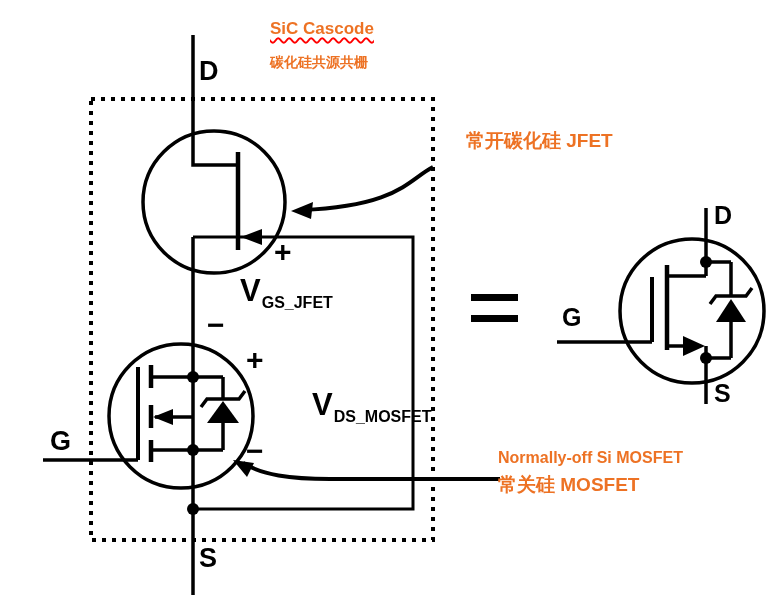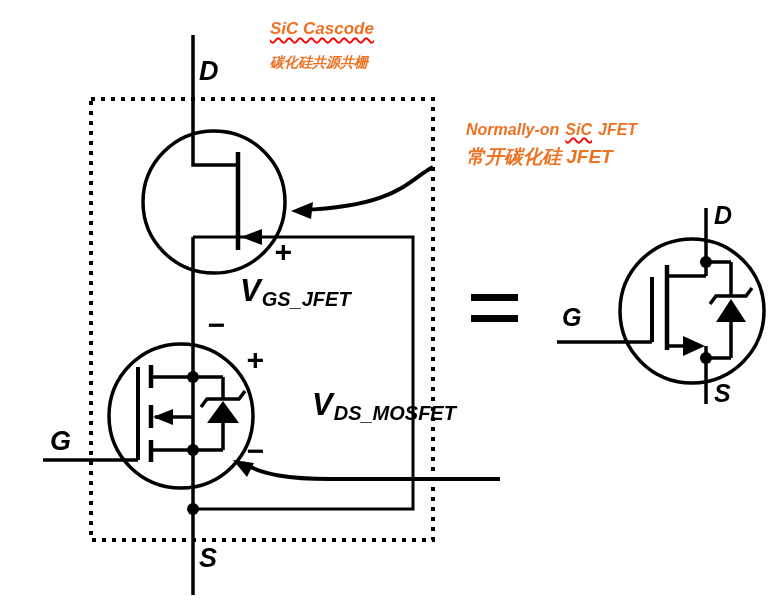--- a/index.html
+++ b/index.html
@@ -1,35 +1,35 @@
 <!DOCTYPE html>
 <html><head>
 <meta charset="utf-8">
 <style>
   html,body{margin:0;padding:0;background:#ffffff;}
   #stage{
     position:relative;width:780px;height:606px;background:#ffffff;overflow:hidden;
-    font-family:"Liberation Sans","DejaVu Sans",sans-serif;color:#000;font-style:italic;
+    font-family:"Liberation Sans","DejaVu Sans",sans-serif;color:#000;
   }
   #stage svg{position:absolute;left:0;top:0;}
   .txt{position:absolute;line-height:1;white-space:nowrap;}
   .terminal{font-size:27px;font-weight:bold;color:#000;}
   .title-block{left:270px;top:20px;}
   .title-en{font-size:17px;font-weight:bold;color:#ED7224;
     text-decoration:underline;text-decoration-style:wavy;text-decoration-color:#FF0000;
     text-decoration-thickness:2px;text-underline-offset:3px;}
   .title-zh{font-size:14px;font-weight:bold;color:#ED7224;margin-top:18px;}
   .ann{color:#ED7224;font-size:16px;font-weight:bold;}
   .ann .zh{font-size:19px;margin-top:9px;}
   .ann .word{margin-right:6px;}
   .ann .marked{text-decoration:underline;text-decoration-style:wavy;text-decoration-color:#FF0000;
     text-decoration-thickness:2px;text-underline-offset:2px;}
   .vlabel{display:flex;align-items:flex-start;}
   .vmain{font-size:31px;font-weight:bold;}
-  .vsub{font-size:20px;font-weight:bold;margin-top:14px;margin-left:1px;}
+  .vsub{font-size:16px;font-weight:bold;margin-top:20px;margin-left:1px;}
   .sign{font-size:30px;font-weight:bold;}
 </style>
 </head>
 <body>
 
 <div id="stage">
 
   <svg width="784" height="606" viewBox="0 0 784 606">
     <g fill="none" stroke="#000000" stroke-width="3.5">
 
@@ -109,24 +109,25 @@
   <div class="txt sign" style="left:207px;top:310px;">−</div>
 
   <div class="txt sign" style="left:246px;top:345px;">+</div>
   <div class="txt vlabel" style="left:312px;top:389px;">
     <span class="vmain">V</span>
     <span class="vsub">DS_MOSFET</span>
   </div>
   <div class="txt sign" style="left:246px;top:436px;">−</div>
 
   <div class="txt ann" style="left:466px;top:122px;">
-    <div>
-      <span class="word">Normally-on</span><span class="word marked">SiC</span><span>JFET</span>
-    </div>
     <div class="zh">常开碳化硅 JFET</div>
   </div>
 
+  <div class="txt ann" style="left:498px;top:450px;">
+    <div>Normally-off Si MOSFET</div>
+    <div class="zh">常关硅 MOSFET</div>
+  </div>
 
   <div class="txt terminal" style="left:714px;top:203px;font-size:25px;">D</div>
   <div class="txt terminal" style="left:562px;top:305px;font-size:25px;">G</div>
   <div class="txt terminal" style="left:714px;top:381px;font-size:25px;">S</div>
 
 </div>
 
 </body></html>

